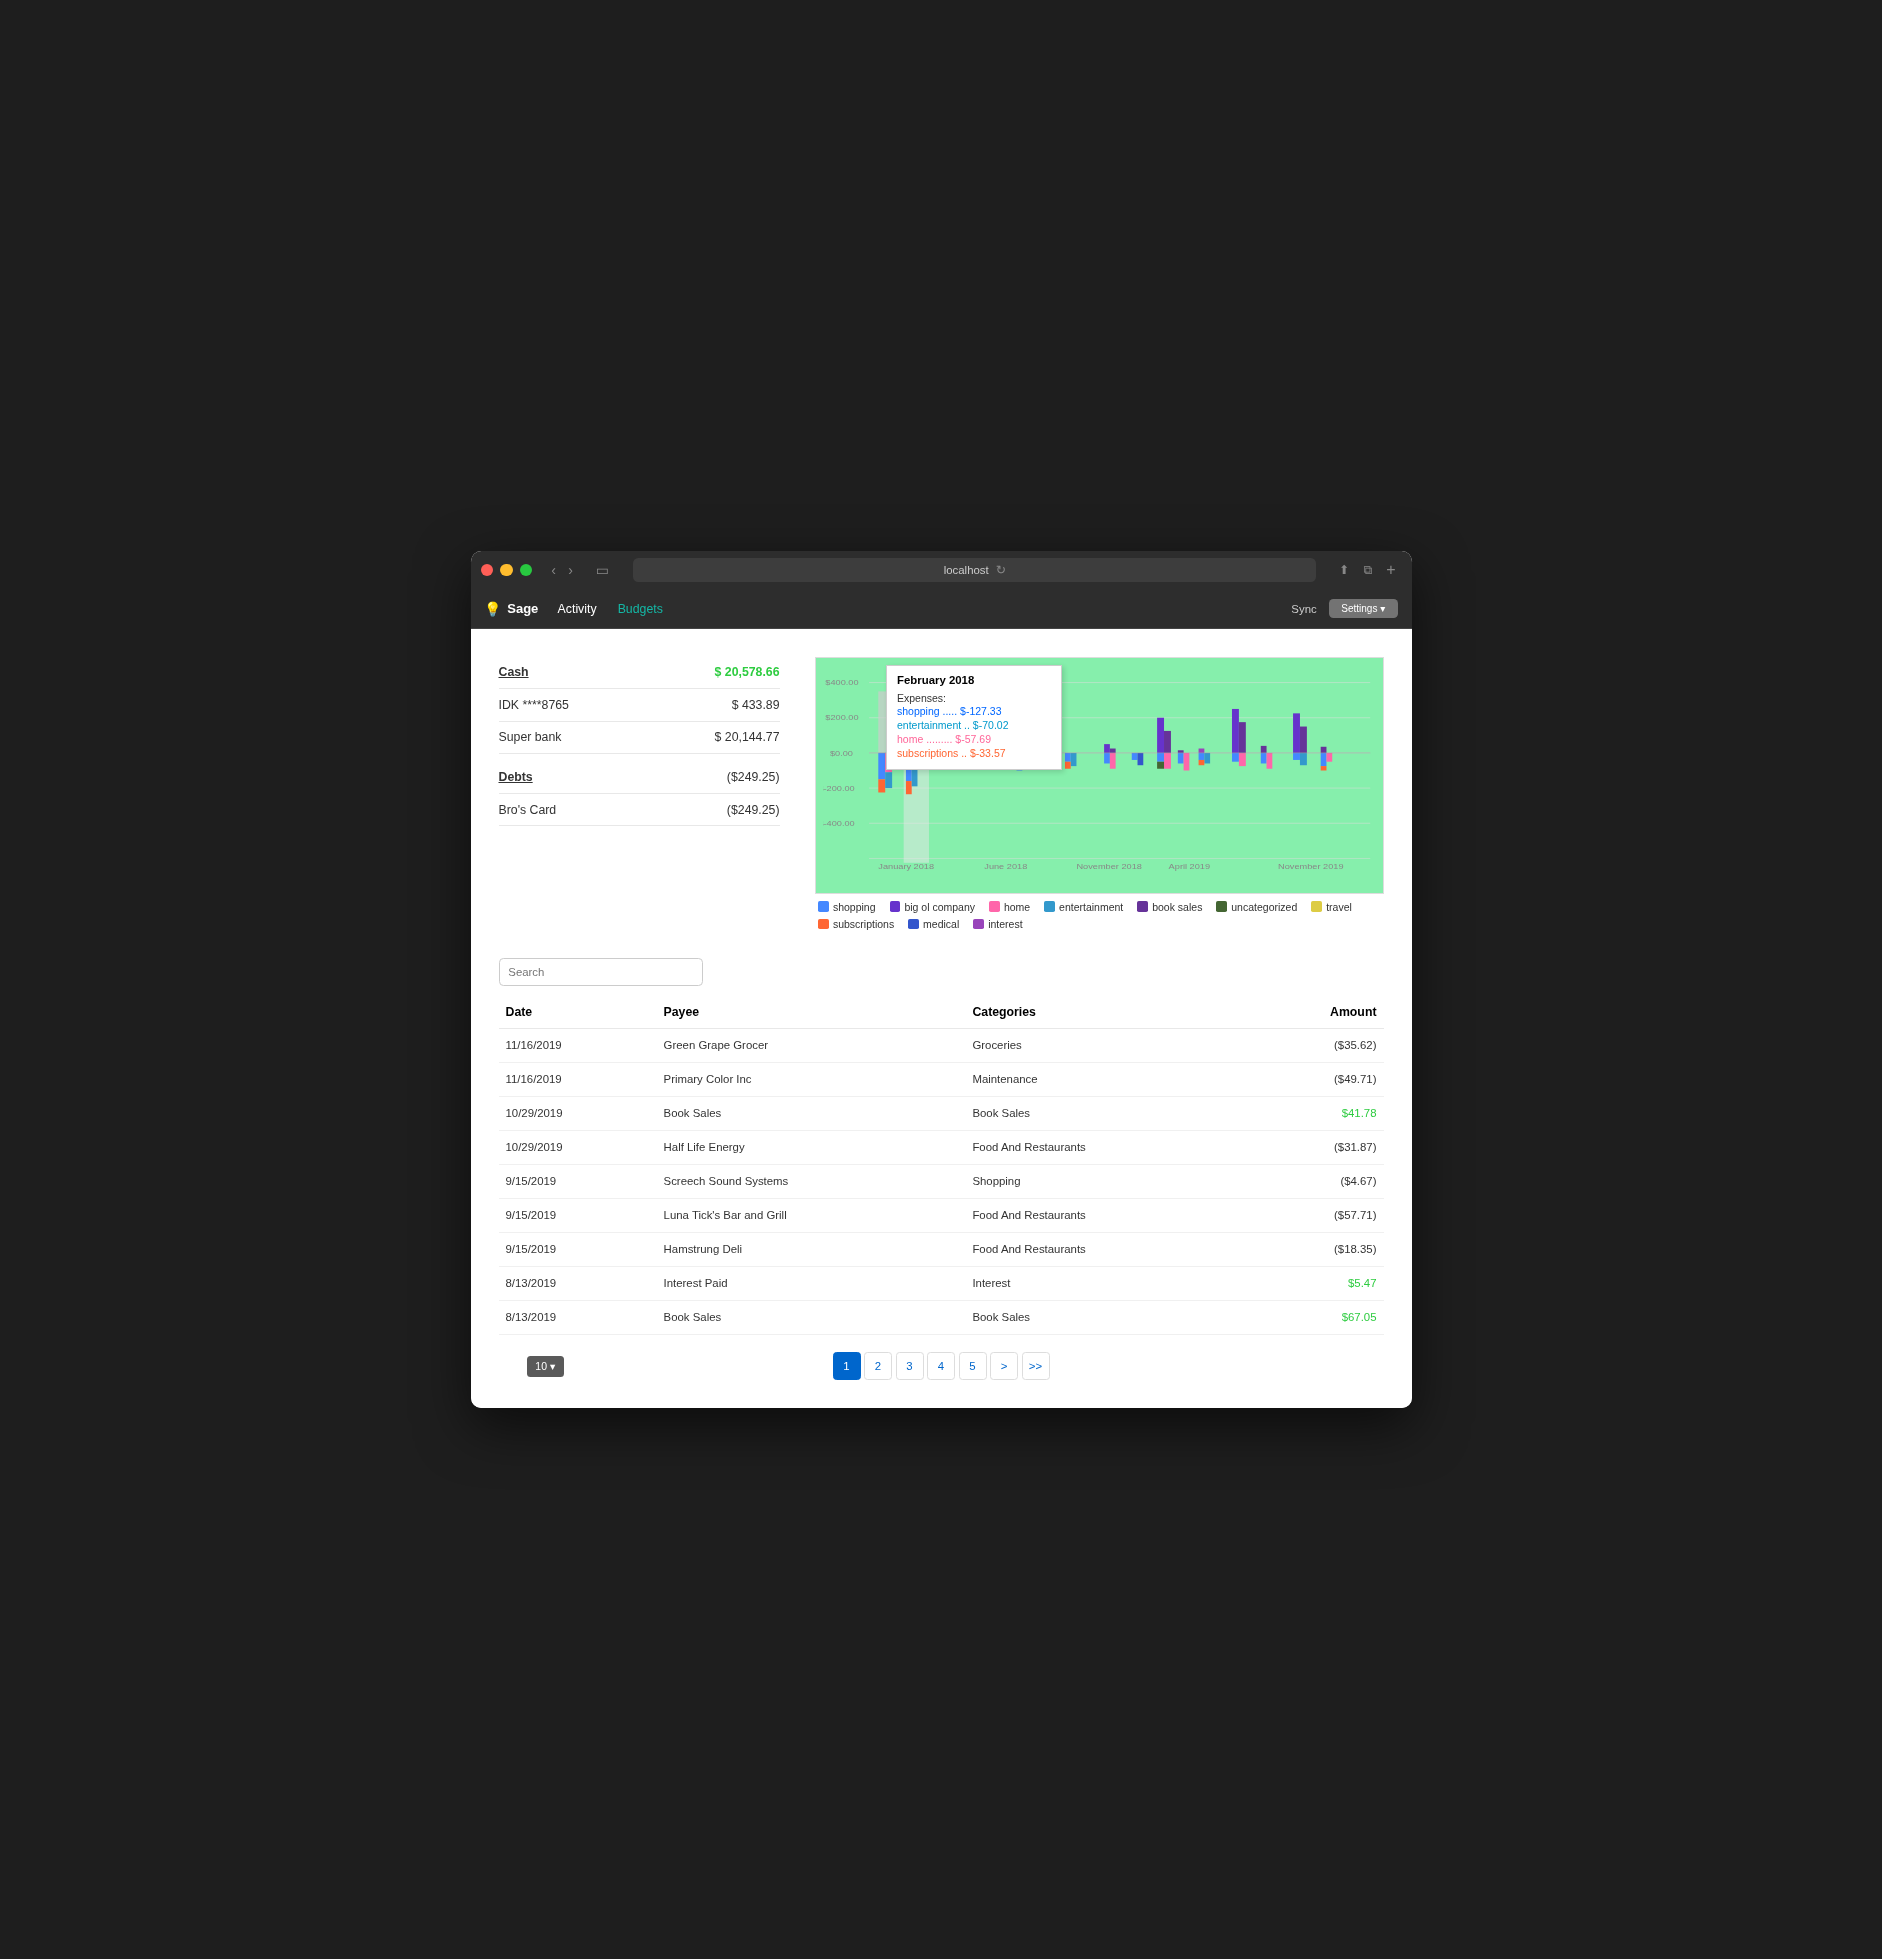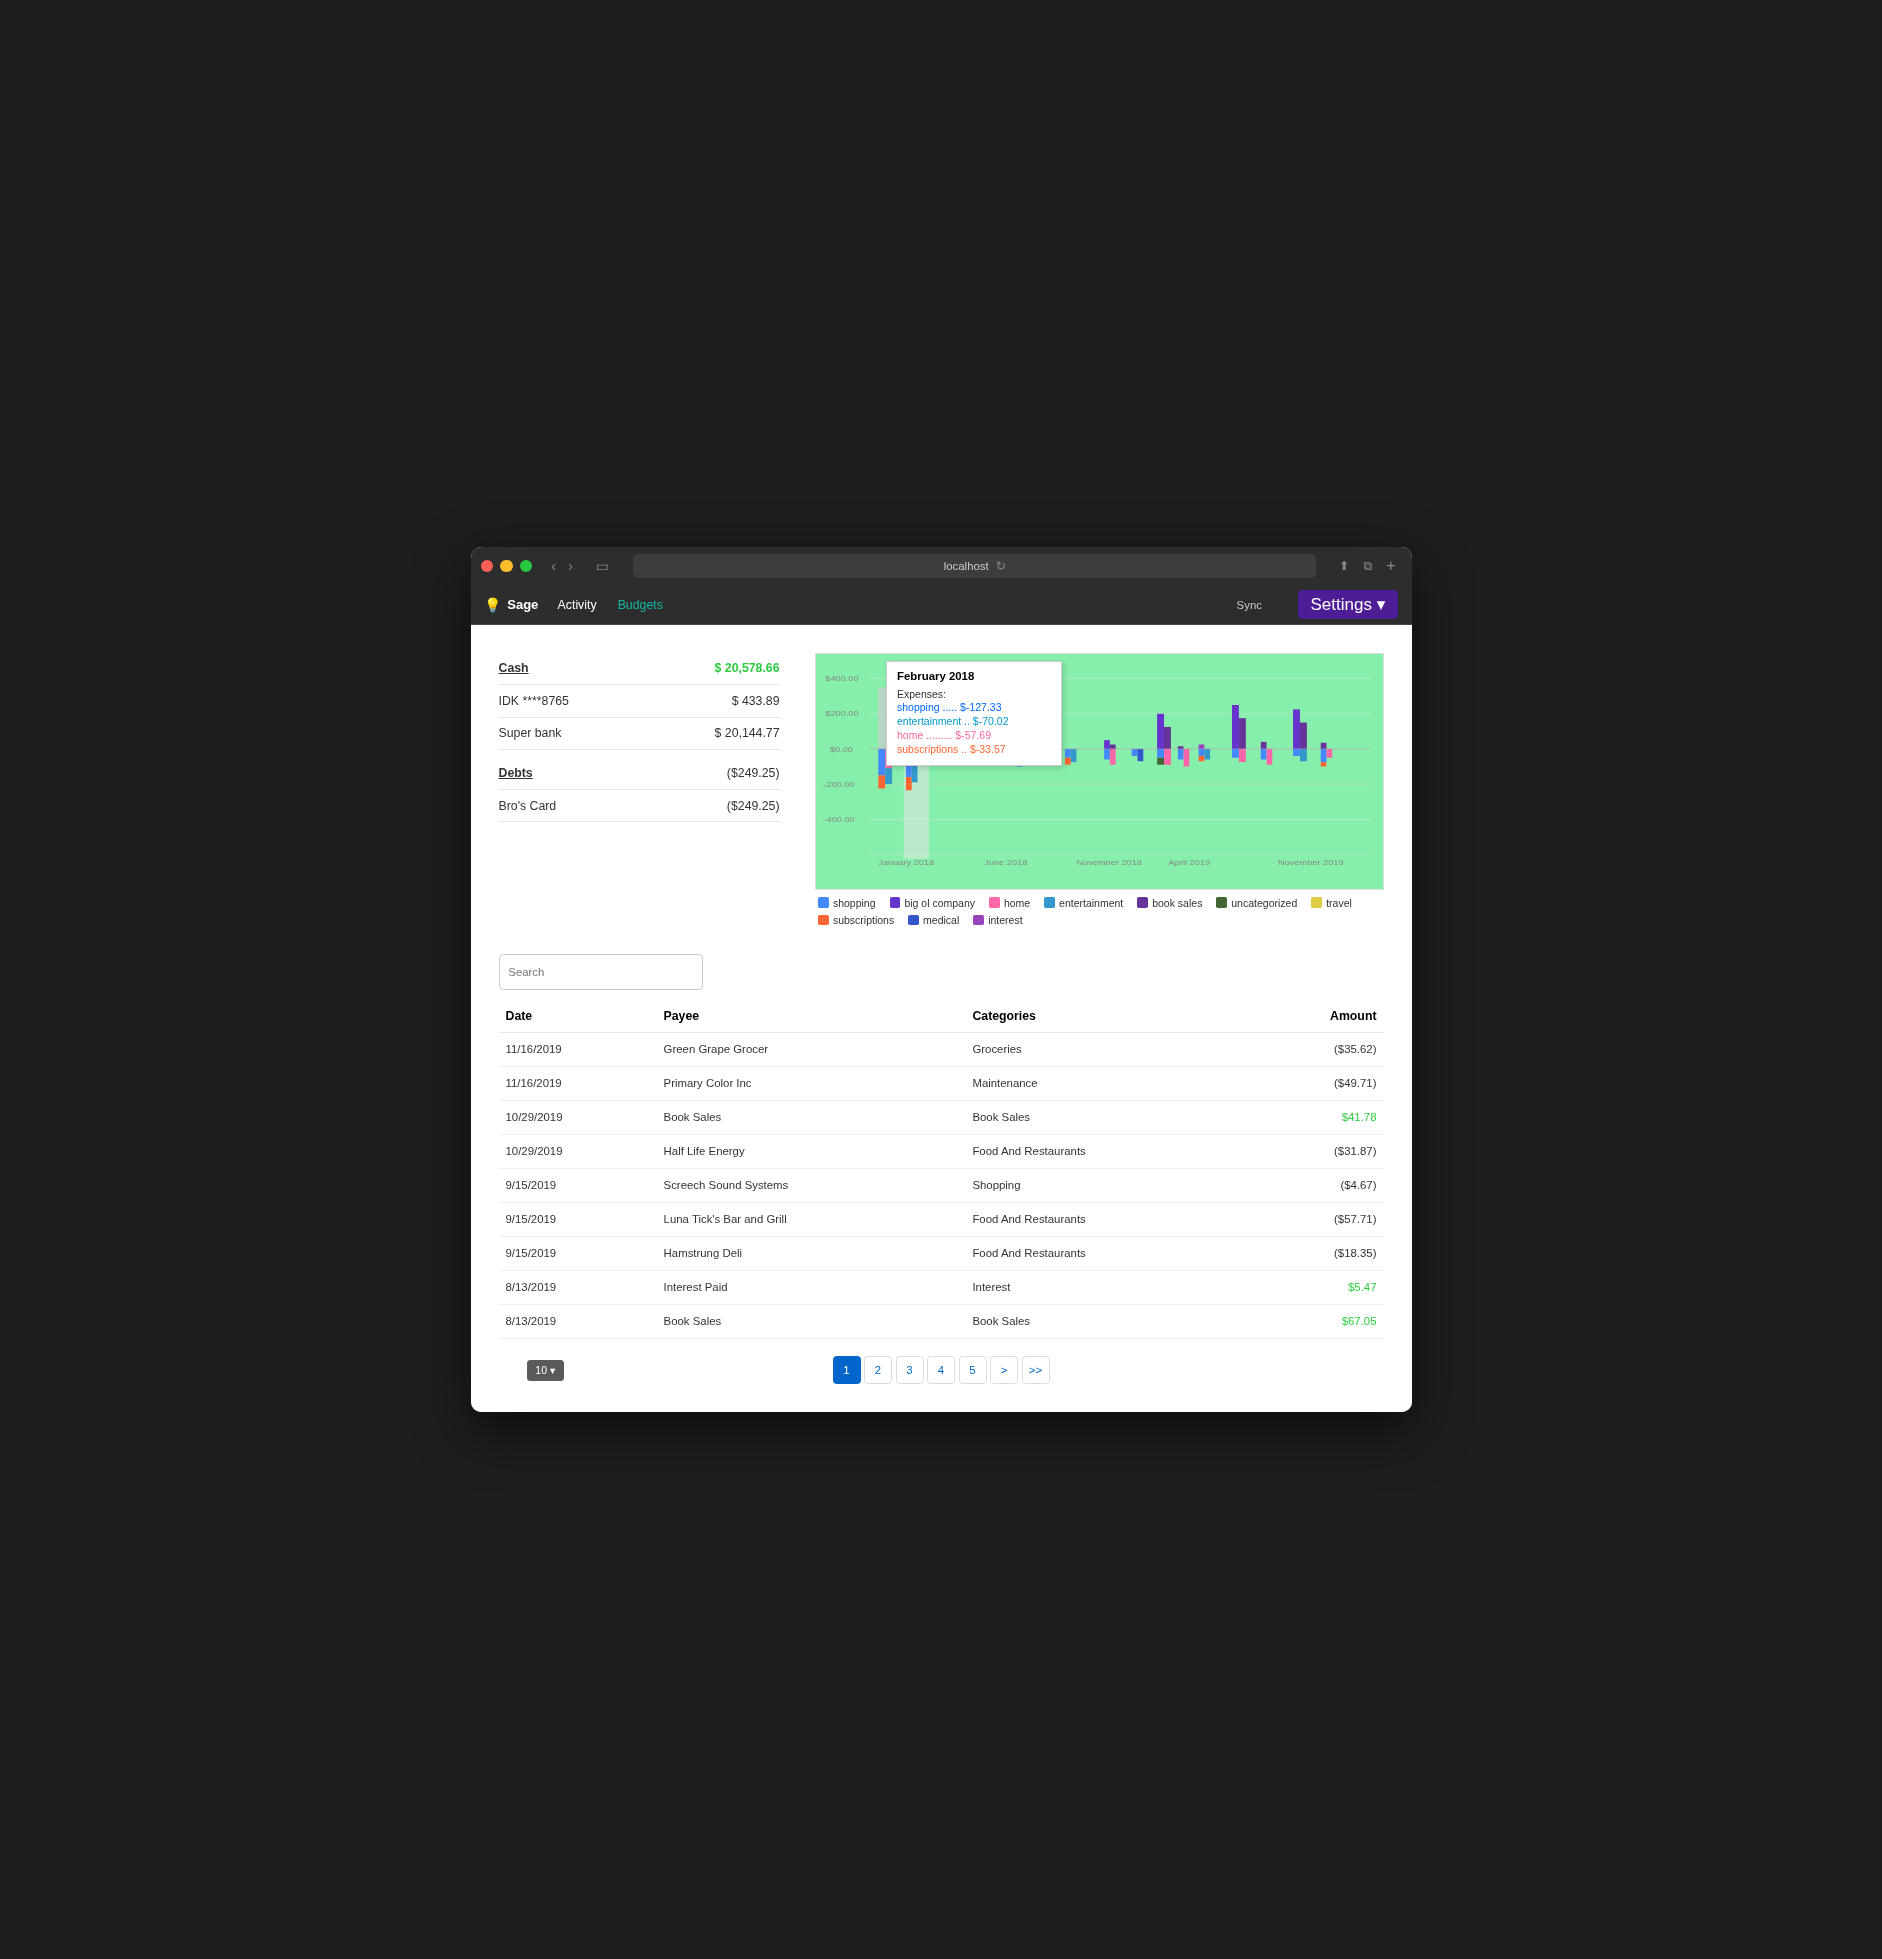--- a/index.html
+++ b/index.html
@@ -25,21 +25,21 @@
     .add-tab-btn { background: none; border: none; color: #888; cursor: pointer; font-size: 16px; padding: 1.8px 5.3px; }
 
     
     .app-nav { background: #2d2d2d; height: 39px; display: flex; align-items: center; padding: 0 14px; gap: 3.5px; border-bottom: 0.9px solid #444; }
     .app-logo { display: flex; align-items: center; gap: 5.3px; color: #fff; font-weight: 600; font-size: 13px; margin-right: 7px; }
     .logo-icon { color: #f0f0f0; font-size: 14px; }
     .nav-link { color: #14b8a6; font-size: 12.3px; padding: 3.5px 8.8px; border-radius: 3.5px; cursor: pointer; text-decoration: none; }
     .nav-link.active { color: #fff; }
     .nav-spacer { flex: 1; }
     .sync-btn { background: none; border: none; color: #ccc; font-size: 11.4px; cursor: pointer; padding: 3.5px 8.8px; }
-    .settings-btn { background: #4c1d95; color: #fff; border: none; border-radius: 4.4px; padding: 4.4px 12.3px; font-size: 17px; cursor: pointer; display: flex; align-items: center; gap: 3.5px; margin-left: 24px; }
+    .settings-btn { background: #737373; color: #fff; border: none; border-radius: 4.4px; padding: 4.4px 12.3px; font-size: 10px; cursor: pointer; display: flex; align-items: center; gap: 3.5px; }
 
     
     .main { background: #fff; padding: 28px; }
 
     
     .accounts-chart { display: flex; gap: 35px; align-items: flex-start; }
     .accounts { flex: 0 0 281px; }
     .account-row { display: flex; justify-content: space-between; padding: 8.8px 0; border-bottom: 0.9px solid #e8e8e8; align-items: center; }
     .account-name { font-size: 12.3px; color: #333; }
     .account-name.header { font-weight: 700; font-size: 12.3px; text-decoration: underline; }
@@ -59,21 +59,21 @@
     .tooltip-value-subscriptions { color: #ff6633; }
 
     svg.chart { width: 100%; height: 211px; }
 
     .chart-legend { display: flex; flex-wrap: wrap; gap: 5.3px 14px; margin-top: 7px; padding: 0 3.5px; }
     .legend-item { display: flex; align-items: center; gap: 4.4px; font-size: 10.5px; color: #333; }
     .legend-color { width: 10.5px; height: 10.5px; border-radius: 1.8px; }
 
     
     .search-section { margin-top: 28px; }
-    .search-input { width: 204px; height: 36px; border: 0.9px solid #ccc; border-radius: 4.4px; padding: 0 8.8px; font-size: 11.4px; color: #333; outline: none; }
+    .search-input { width: 204px; height: 28px; border: 0.9px solid #ccc; border-radius: 4.4px; padding: 0 8.8px; font-size: 11.4px; color: #333; outline: none; }
 
     table { width: 100%; border-collapse: collapse; margin-top: 10.5px; }
     thead th { text-align: left; padding: 8.8px 7px; font-weight: 700; font-size: 12.3px; border-bottom: 1.8px solid #e8e8e8; }
     thead th.amount { text-align: right; }
     tbody tr { border-bottom: 0.9px solid #f0f0f0; }
     tbody td { padding: 10.5px 7px; font-size: 11.4px; color: #333; }
     tbody td.amount { text-align: right; }
     tbody td.amount.positive { color: #2ecc40; }
     tbody td.amount.negative { color: #333; }
     .page-size { background: #5a5a5a; color: #fff; border: none; border-radius: 3.5px; padding: 4.4px 8.8px; font-size: 10.5px; cursor: pointer; display: flex; align-items: center; gap: 3.5px; position: absolute; left: 28px; }

